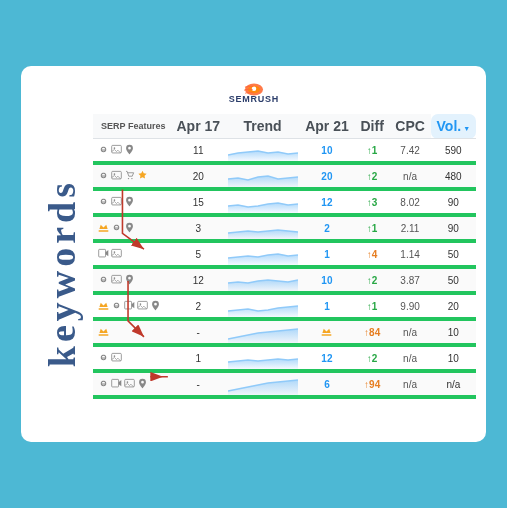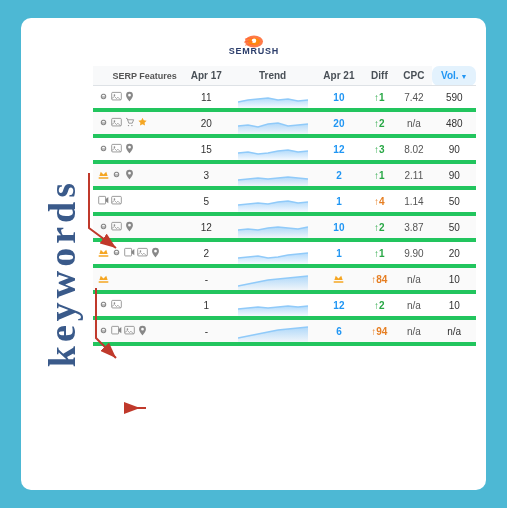--- a/index.html
+++ b/index.html
@@ -10,21 +10,21 @@
       display: flex;
       align-items: center;
       justify-content: center;
       font-family: Arial, sans-serif;
       overflow: hidden;
     }
     .card {
       background: white;
       border-radius: 10px;
       width: 465px;
-      height: 472px;
+      height: 376px;
       padding: 10px;
       display: flex;
       flex-direction: column;
       position: relative;
       overflow: hidden;
     }
     .logo-area {
       display: flex;
       justify-content: center;
       align-items: center;
@@ -67,21 +67,21 @@
       border-collapse: collapse;
       font-size: 11px;
     }
     thead th {
       background: #f8f9fa;
       border-bottom: 1px solid #dee2e6;
       padding: 4px 5px;
       text-align: center;
       font-weight: 600;
       color: #495057;
-      font-size: 10px;
+      font-size: 14px;
       white-space: nowrap;
     }
     thead th:first-child {
       text-align: right;
     }
     tbody tr {
       border-bottom: 4px solid #22c55e;
     }
     tbody tr:nth-child(even) {
       background: #fafafa;

